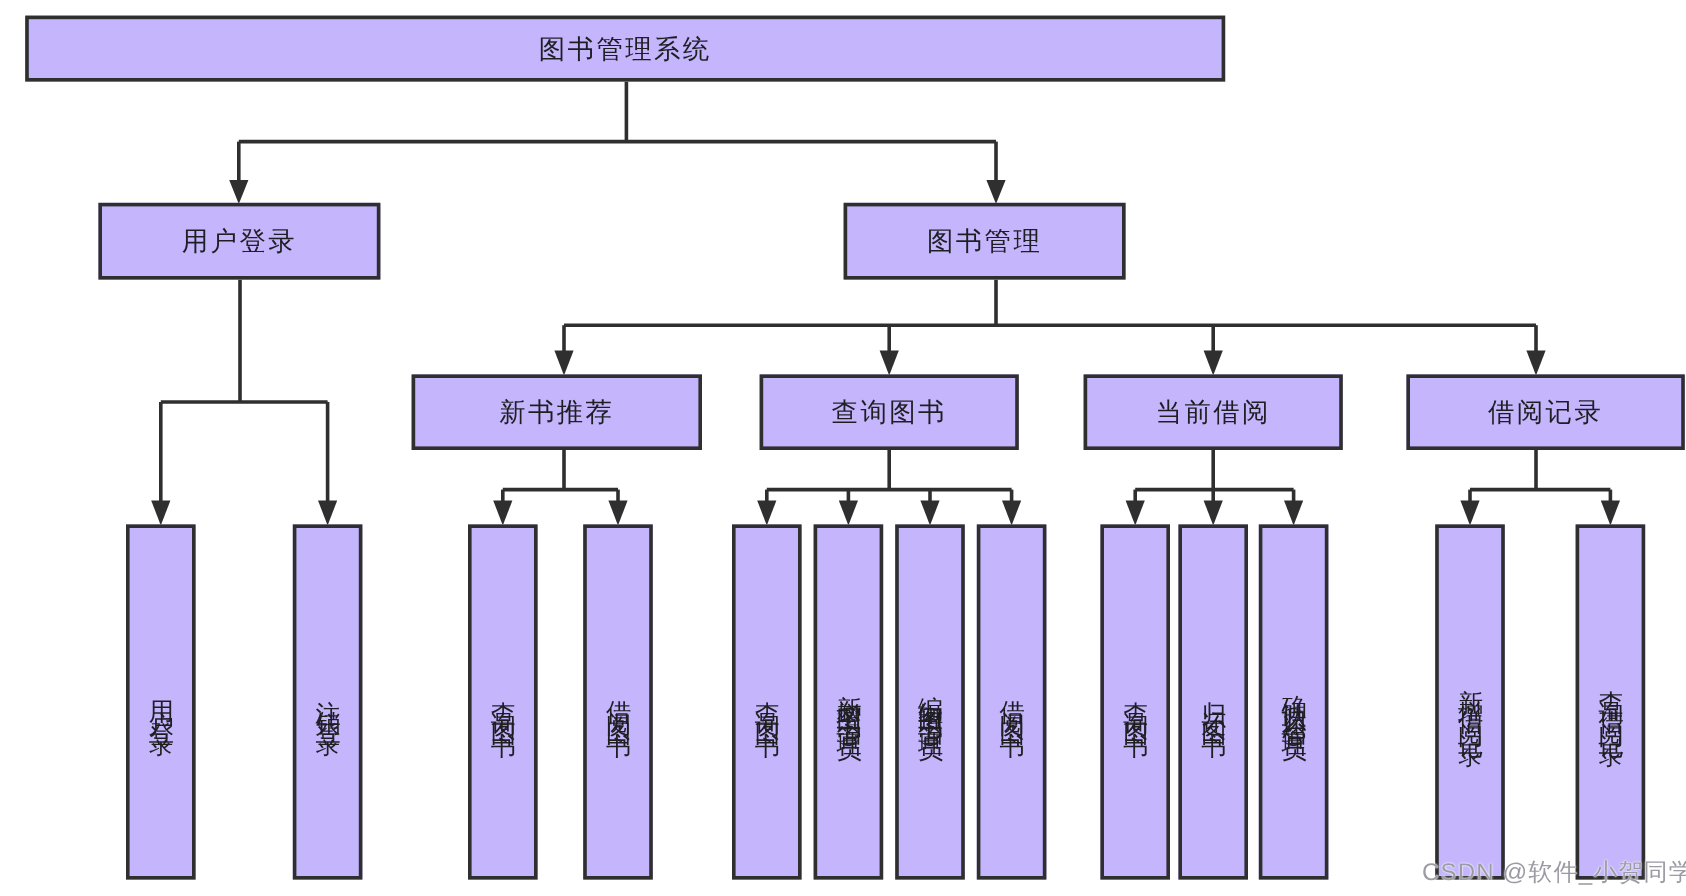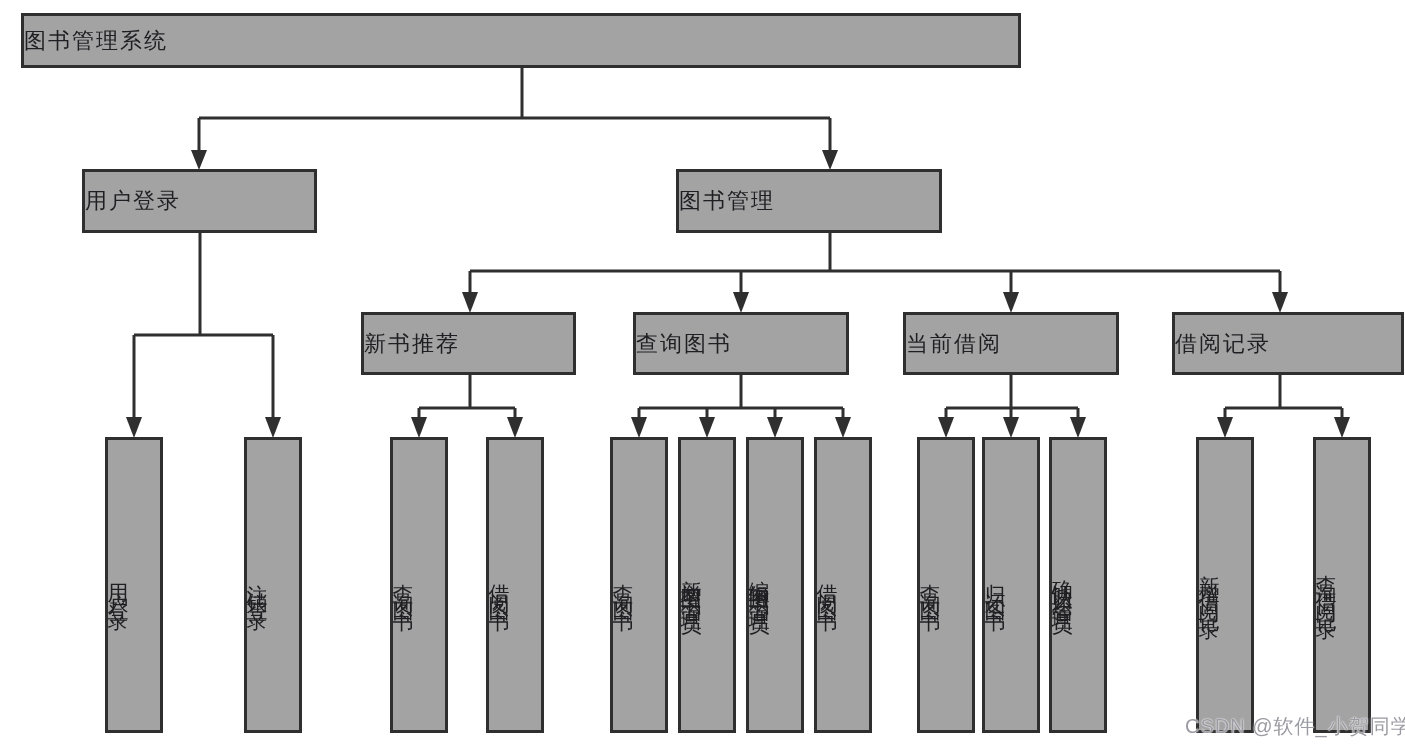--- a/index.html
+++ b/index.html
@@ -19,36 +19,36 @@
     position: absolute;
     left: 0; top: 0;
     width: 1405px;
     height: 747px;
     z-index: 0;
   }
   .node {
     position: absolute;
     box-sizing: border-box;
     border: 3px solid #2f2f2f;
-    background: #a3a3a3;
+    background: #c4b5fd;
     display: flex;
     align-items: center;
-    justify-content: flex-start;
+    justify-content: center;
     color: #1f1f23;
     z-index: 1;
   }
   .node-h {
     font-size: 22px;
     letter-spacing: 2px;
   }
   .node-root { left: 21px; top: 13px; width: 1000px; height: 55px; }
   .node-l2a  { left: 82px;  top: 169px; width: 235px; height: 64px; }
-  .node-l2b  { left: 676px; top: 169px; width: 266px; height: 64px; }
+  .node-l2b  { left: 703px; top: 169px; width: 235px; height: 64px; }
   .node-l3   { top: 312px; height: 63px; }
-  .node-l3a  { left: 361px;  width: 215px; }
+  .node-l3a  { left: 343px;  width: 242px; }
   .node-l3b  { left: 633px;  width: 216px; }
   .node-l3c  { left: 903px;  width: 216px; }
   .node-l3d  { left: 1172px; width: 232px; }
   .leaf {
     top: 437px;
     height: 296px;
     width: 58px;
   }
   .leaf span {
     writing-mode: vertical-rl;

